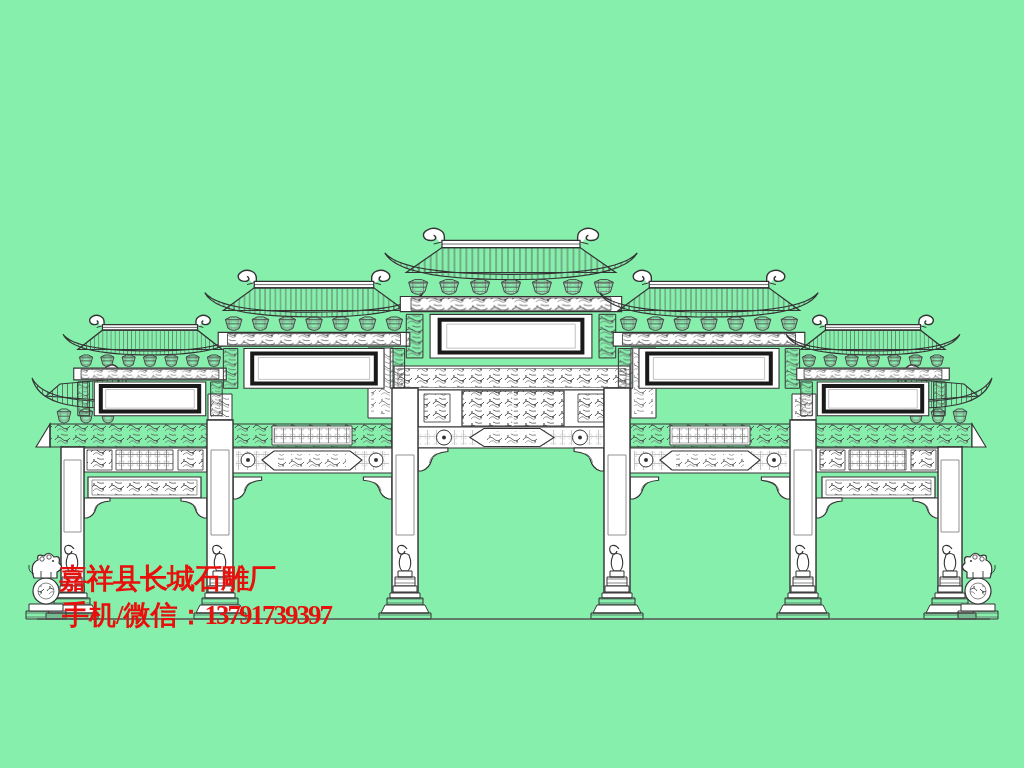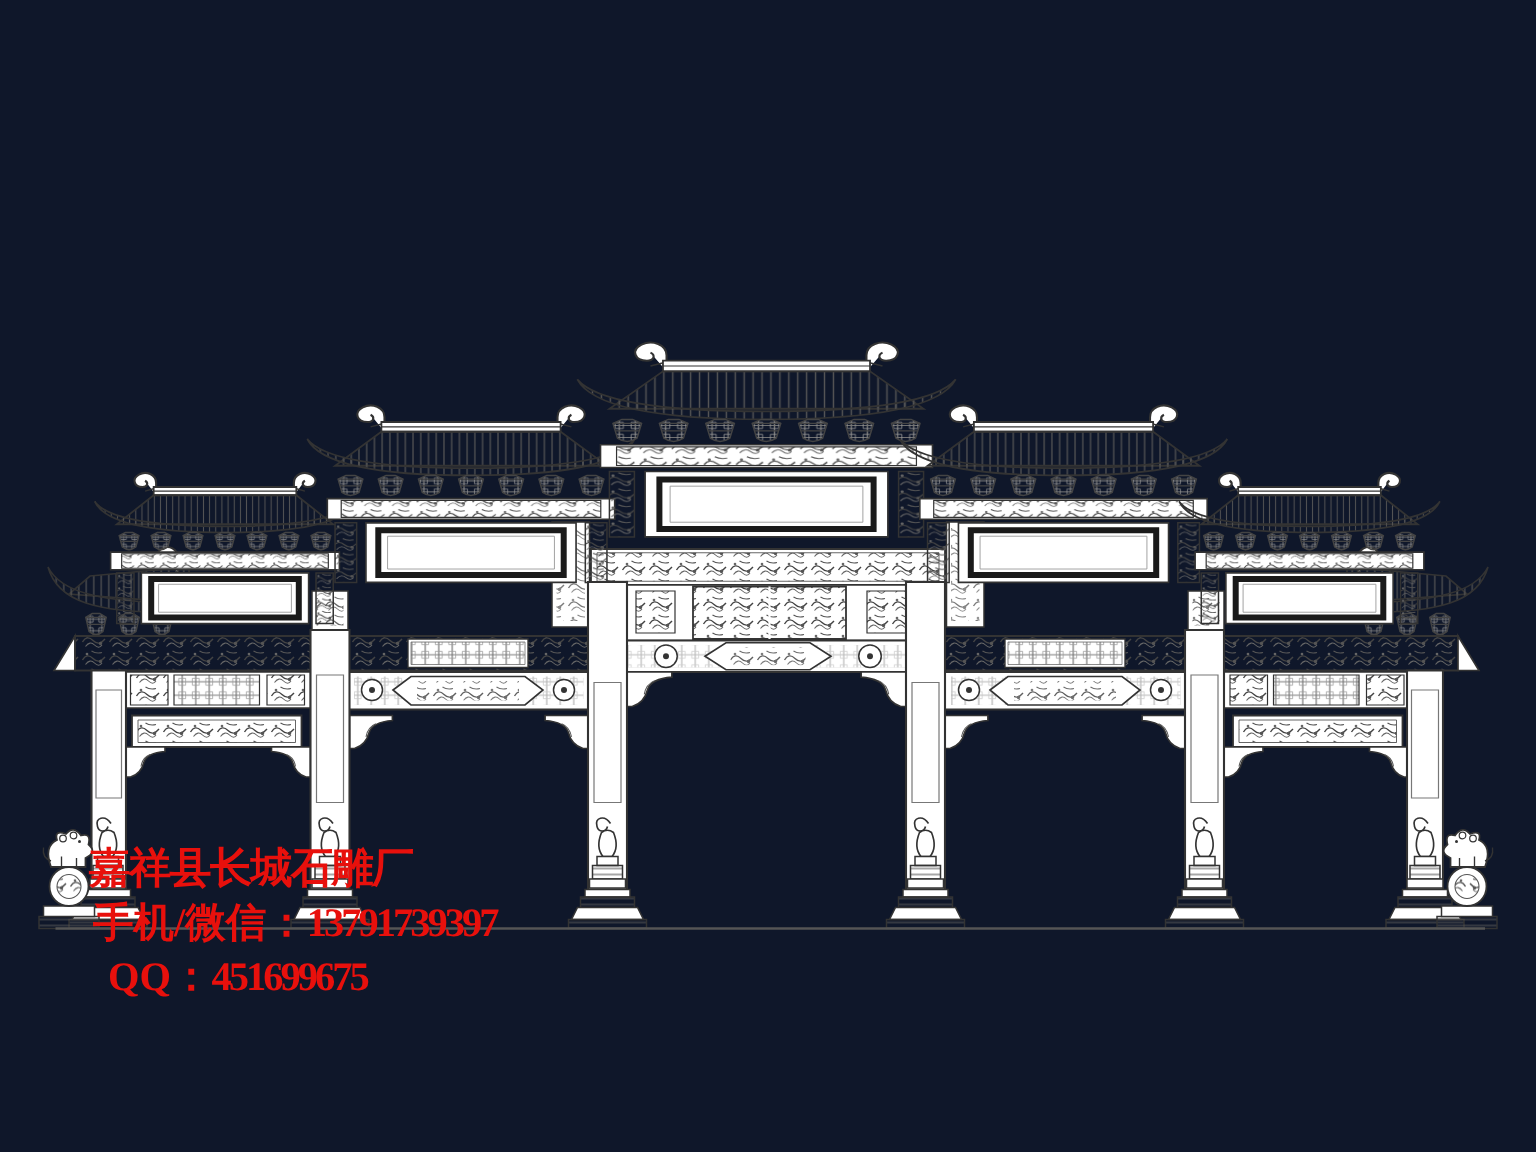--- a/index.html
+++ b/index.html
@@ -1,16 +1,16 @@
 <!DOCTYPE html>
 <html><head>
 <meta charset="utf-8">
 <style>
   html,body{margin:0;padding:0;background:#fff;}
-  #stage{position:relative;width:1024px;height:768px;background:#0f172a;overflow:hidden;
+  #stage{position:relative;width:1024px;height:768px;background:#86efac;overflow:hidden;
          font-family:"Liberation Serif","DejaVu Serif",serif;}
   #arch{position:absolute;left:0;top:0;}
   #arch *{vector-effect:non-scaling-stroke;}
   .contact-line{position:absolute;color:#e8100c;font-weight:bold;white-space:nowrap;
                 font-family:"Liberation Serif","DejaVu Serif",serif;}
   .l1{left:59px;top:560px;font-size:28px;letter-spacing:-1px;}
   .l2{left:62px;top:597px;font-size:27px;}
   .l3{left:72px;top:633px;font-size:27px;}
   .num{letter-spacing:-2px;margin-top:26px;}
 </style>
@@ -254,15 +254,14 @@
   </g>
 
   <use href="#lion" transform="translate(46,619)"></use>
   <use href="#lion" transform="translate(978,619) scale(-1,1)"></use>
 
   <line x1="37" y1="619" x2="990" y2="619" stroke="#555" stroke-width="1.6"></line>
 </svg>
 
 <div class="contact-line l1">嘉祥县长城石雕厂</div>
 <div class="contact-line l2"><span>手机/微信：</span><span class="num">13791739397</span></div>
-<div class="contact-line l3"><span>QQ：</span><span class="num">451699675</span></div>
 
 </div>
 
 </body></html>

